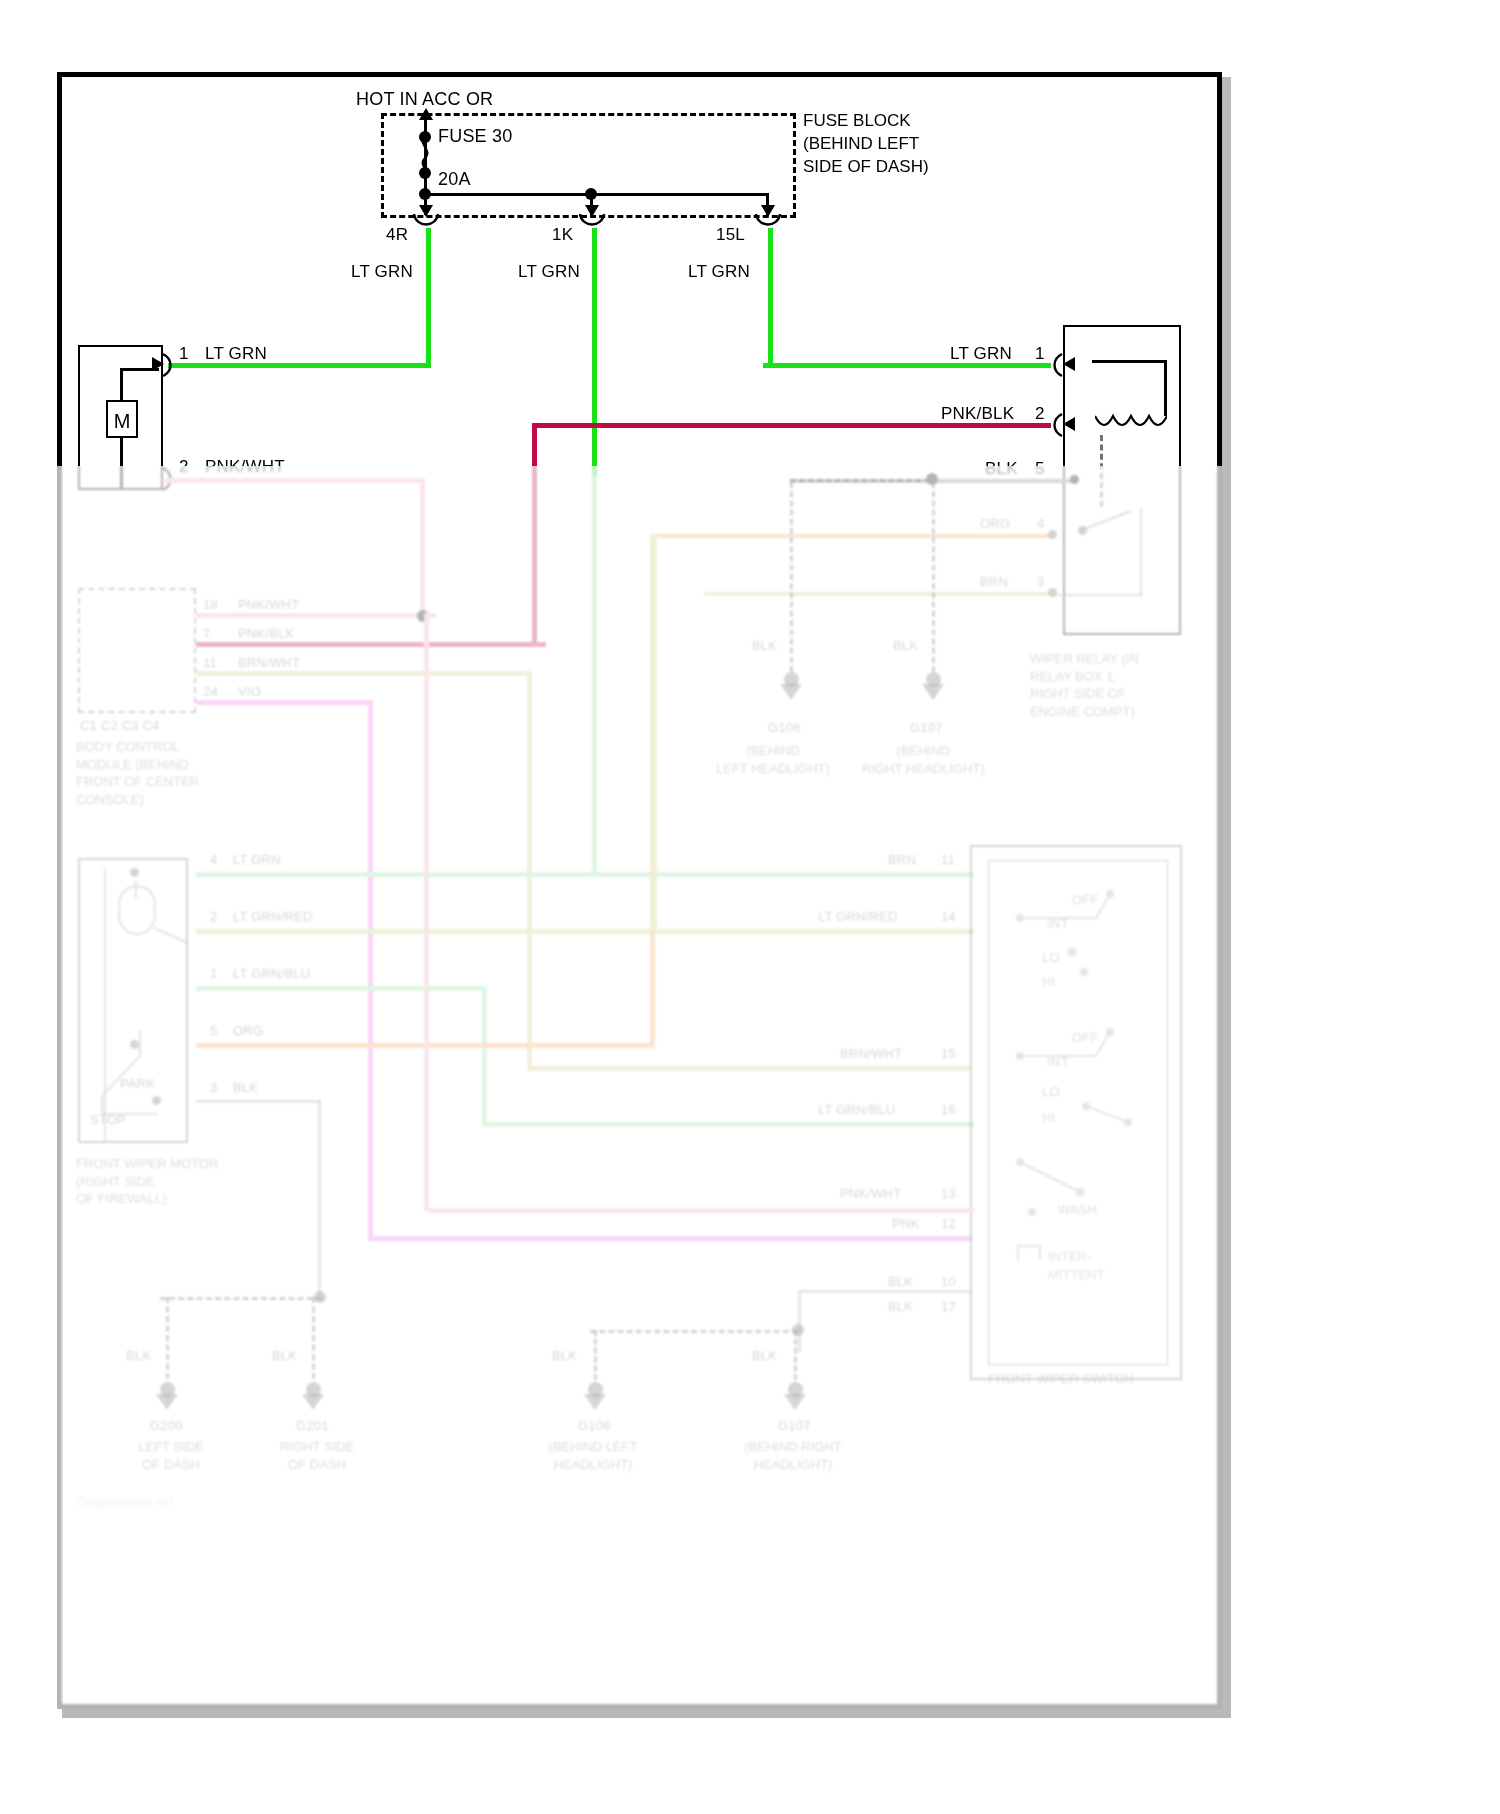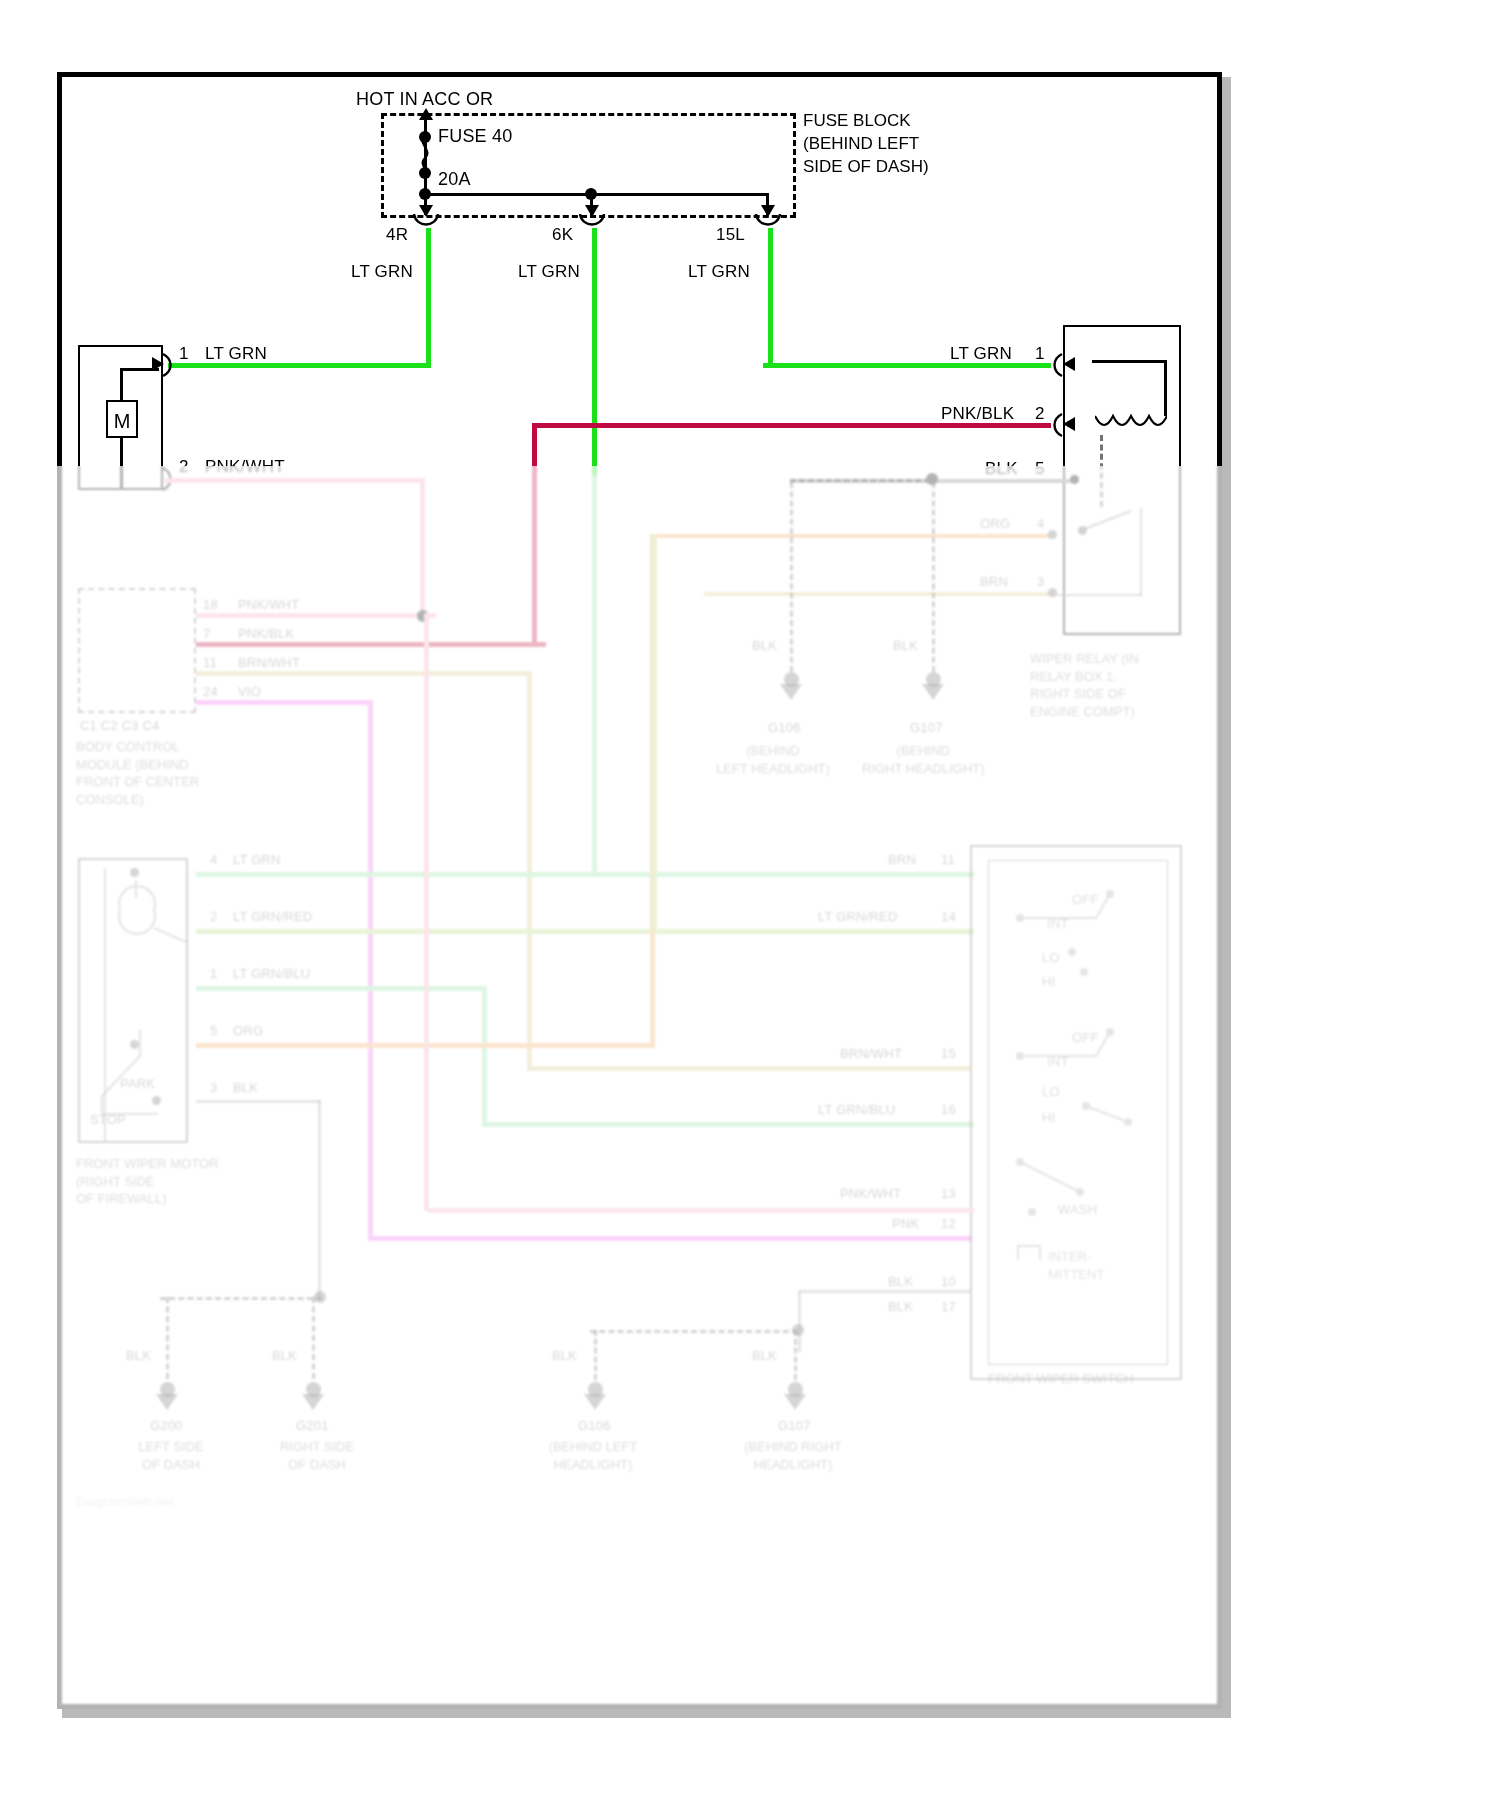--- a/index.html
+++ b/index.html
@@ -195,21 +195,21 @@
 SIDE OF DASH)</div>
 
   <div class="wire v" style="left:424px; top:113px; width:3px; height:98px;"></div>
   <div class="arrow-up" style="left:419px; top:108px;"></div>
   <div class="dot" style="left:419px; top:131px;"></div>
   <div class="dot" style="left:419px; top:167px;"></div>
 
   <svg class="fusewire" style="left:415px; top:136px;" width="22" height="36">
     <path d="M10 0 C 2 8, 18 14, 10 22 C 4 28, 12 32, 10 36" stroke="#000" stroke-width="2.4" fill="none"></path>
   </svg>
-  <div class="lbl" style="left:438px; top:125px; font-size:18px;">FUSE 40</div>
+  <div class="lbl" style="left:438px; top:125px; font-size:18px;">FUSE 30</div>
   <div class="lbl" style="left:438px; top:168px; font-size:18px;">20A</div>
 
   <div class="wire h" style="left:424px; top:193px; width:345px; height:3px;"></div>
   <div class="dot" style="left:419px; top:188px;"></div>
   <div class="dot" style="left:585px; top:188px;"></div>
 
   <div class="wire v" style="left:424px; top:193px; height:22px;"></div>
   <div class="arrow-dn" style="left:419px; top:205px;"></div>
   <div class="wire v" style="left:590px; top:193px; height:22px;"></div>
   <div class="arrow-dn" style="left:585px; top:205px;"></div>
@@ -220,21 +220,21 @@
     <path d="M2 0 C 4 14, 24 14, 26 0" stroke="#000" stroke-width="2.4" fill="none"></path>
   </svg>
   <svg style="position:absolute; left:578px; top:214px;" width="28" height="16">
     <path d="M2 0 C 4 14, 24 14, 26 0" stroke="#000" stroke-width="2.4" fill="none"></path>
   </svg>
   <svg style="position:absolute; left:754px; top:214px;" width="28" height="16">
     <path d="M2 0 C 4 14, 24 14, 26 0" stroke="#000" stroke-width="2.4" fill="none"></path>
   </svg>
 
   <div class="lbl" style="left:386px; top:224px; font-size:17px;">4R</div>
-  <div class="lbl" style="left:552px; top:224px; font-size:17px;">6K</div>
+  <div class="lbl" style="left:552px; top:224px; font-size:17px;">1K</div>
   <div class="lbl" style="left:716px; top:224px; font-size:17px;">15L</div>
 
   <div class="lbl" style="left:351px; top:261px; font-size:17px;">LT GRN</div>
   <div class="lbl" style="left:518px; top:261px; font-size:17px;">LT GRN</div>
   <div class="lbl" style="left:688px; top:261px; font-size:17px;">LT GRN</div>
 
   <div class="wire v w-grn thick" style="left:426px; top:228px; height:138px;"></div>
   <div class="wire h w-grn thick" style="left:168px; top:363px; width:263px;"></div>
 
   <div class="wire v w-grn thick" style="left:592px; top:228px; height:248px;"></div>

